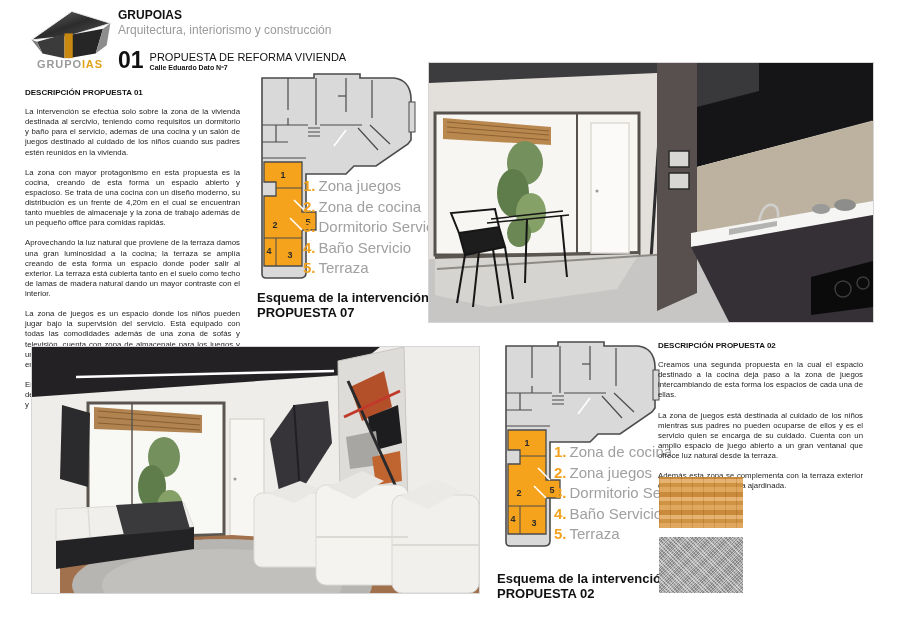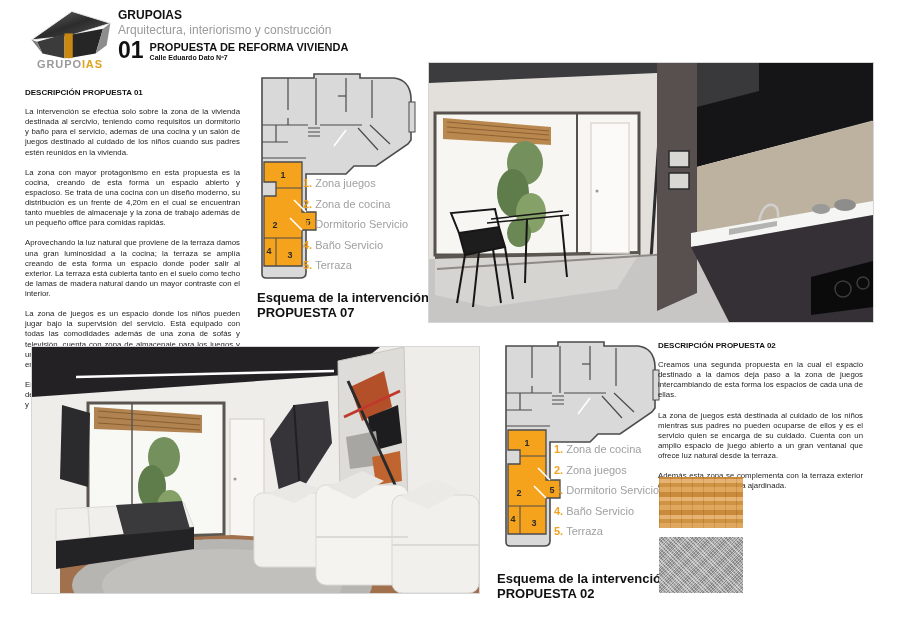--- a/index.html
+++ b/index.html
@@ -4,42 +4,42 @@
 <style>
   html,body{margin:0;padding:0;background:#ffffff;}
   .page{position:relative;width:900px;height:623px;background:#ffffff;overflow:hidden;
         font-family:"Liberation Sans",sans-serif;color:#1c1c1c;}
 
   
   .logo{position:absolute;left:24px;top:5px;width:92px;height:66px;}
   .hdr{position:absolute;left:118px;top:8px;}
   .hdr .company{font-size:12px;font-weight:bold;color:#111;}
   .hdr .tagline{font-size:12px;color:#9a9a9a;margin-top:1px;}
-  .hdr .numrow{display:flex;align-items:flex-start;margin-top:4px;}
+  .hdr .numrow{display:flex;align-items:flex-start;margin-top:14px;}
   .hdr .bignum{font-size:23px;font-weight:bold;line-height:0.85;color:#111;}
   .hdr .tblock{margin-left:6px;}
-  .hdr .t1{font-size:11px;font-weight:bold;color:#111;}
+  .hdr .t1{font-size:11px;font-weight:normal;color:#111;}
   .hdr .t2{font-size:7px;font-weight:bold;color:#111;margin-top:1px;}
   .hdr .section{font-size:11.5px;color:#9a9a9a;margin-top:4px;letter-spacing:.3px;}
 
   
   .desc{position:absolute;text-align:justify;}
   .desc h3{font-size:8px;font-weight:bold;margin:4px 0 9px 0;color:#111;}
   .desc p{font-size:7.8px;line-height:1.3;margin:10px 0 8px 0;color:#1e1e1e;}
   .desc1{left:25px;top:84px;width:215px;}
   .desc2{left:658px;top:337px;width:205px;}
 
   
   .plan{position:absolute;}
   .plan1{left:250px;top:70px;}
   .plan2{left:494px;top:338px;}
   .legend{position:absolute;}
   .legend1{left:303px;top:177px;}
   .legend2{left:554px;top:443px;}
-  .legend .item{height:20.5px;font-size:11px;color:#a0a0a0;white-space:nowrap;}
+  .legend .item{height:20.5px;font-size:15px;color:#a0a0a0;white-space:nowrap;}
   .legend .n{color:#f2a21e;font-weight:bold;margin-right:3px;}
   .scheme{position:absolute;font-size:13px;font-weight:bold;color:#111;line-height:1.15;}
   .scheme1{left:257px;top:291px;}
   .scheme2{left:497px;top:572px;}
 
   
   .render{position:absolute;border:1px solid #d6d6d6;overflow:hidden;background:#e8e6e3;}
   .render-kitchen{left:428px;top:62px;width:444px;height:259px;}
   .render-living{left:31px;top:346px;width:447px;height:246px;}
 
@@ -324,21 +324,21 @@
     <div class="item"><span class="n">5.</span><span>Terraza</span></div>
   </div>
 
   <div class="scheme scheme2">
     <div>Esquema de la intervención</div>
     <div>PROPUESTA 02</div>
   </div>
 
   <div class="desc desc2">
     <h3>DESCRIPCIÓN PROPUESTA 02</h3>
-    <p>Creamos una segunda propuesta en la cual el espacio destinado a la damos deja paso a la zona de juegos intercambiando de esta forma los espacios de cada una de ellas.</p>
+    <p>Creamos una segunda propuesta en la cual el espacio destinado a la cocina deja paso a la zona de juegos intercambiando de esta forma los espacios de cada una de ellas.</p>
     <p>La zona de juegos está destinada al cuidado de los niños mientras sus padres no pueden ocuparse de ellos y es el servicio quien se encarga de su cuidado. Cuenta con un amplio espacio de juego abierto a un gran ventanal que ofrece luz natural desde la terraza.</p>
     <p>Además esta zona se complementa con la terraza exterior que cuenta con una zona ajardinada.</p>
   </div>
 
   <div class="swatch swatch-wood"></div>
 
   <div class="swatch swatch-carpet"></div>
 
 </div>
 

